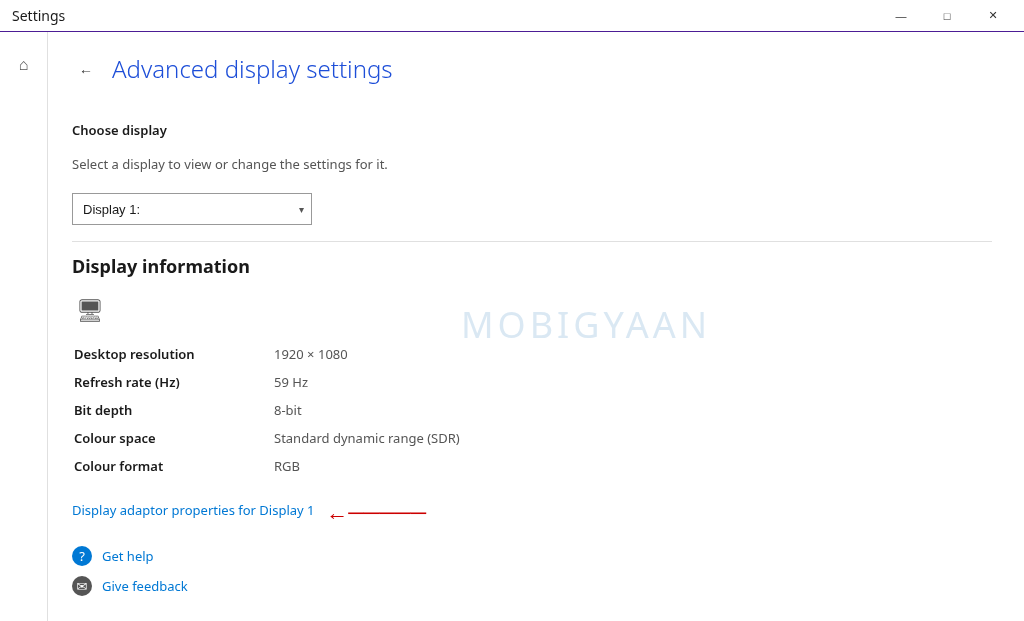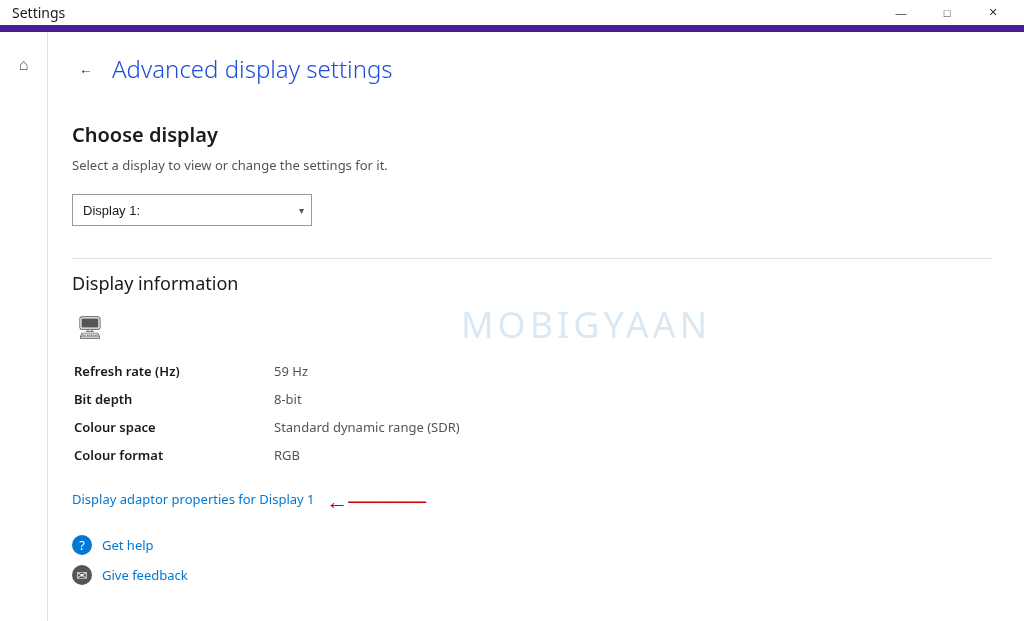--- a/index.html
+++ b/index.html
@@ -14,21 +14,21 @@
       color: #1a1a1a;
     }
 
     
     .title-bar {
       display: flex;
       align-items: center;
       justify-content: space-between;
       height: 32px;
       background: #fff;
-      border-bottom: 7px solid #4c1d95;
+      border-bottom: 1px solid #4c1d95;
       padding: 0 8px 0 12px;
       user-select: none;
     }
 
     .title-bar-left {
       display: flex;
       align-items: center;
       gap: 8px;
     }
 
@@ -110,38 +110,38 @@
     }
 
     .page-title {
       font-size: 24px;
       font-weight: 300;
       color: #1d4ed8;
     }
 
     
     .section-heading {
-      font-size: 20px;
+      font-size: 13px;
       font-weight: 600;
       color: #1a1a1a;
-      margin-bottom: 8px;
+      margin-bottom: 16px;
       margin-top: 20px;
     }
 
     .section-subtext {
       font-size: 13px;
       color: #555;
       margin-bottom: 20px;
     }
 
     
     .dropdown-wrapper {
       position: relative;
       display: inline-block;
-      margin-bottom: 24px;
+      margin-bottom: 8px;
     }
 
     .dropdown {
       appearance: none;
       -webkit-appearance: none;
       width: 240px;
       height: 32px;
       border: 1px solid #999;
       background: #fff;
       padding: 0 32px 0 10px;
@@ -157,21 +157,21 @@
       top: 50%;
       transform: translateY(-50%);
       pointer-events: none;
       font-size: 10px;
       color: #555;
     }
 
     
     .display-info-heading {
       font-size: 18px;
-      font-weight: 400;
+      font-weight: 700;
       color: #1a1a1a;
       margin-bottom: 16px;
     }
 
     .display-device-row {
       display: flex;
       align-items: center;
       gap: 10px;
       margin-bottom: 16px;
       padding-left: 4px;
@@ -344,20 +344,24 @@
 
     <div>
       <h2 class="display-info-heading">Display information</h2>
 
       <div class="display-device-row">
         <span class="monitor-icon">🖥</span>
       </div>
 
       <table class="info-table">
         <tbody id="info-table-body">
+        <tr>
+              <td>Desktop resolution</td>
+              <td>1920 × 1080</td>
+            </tr>
             <tr>
               <td>Refresh rate (Hz)</td>
               <td>59 Hz</td>
             </tr>
             <tr>
               <td>Bit depth</td>
               <td>8-bit</td>
             </tr>
             <tr>
               <td>Colour space</td>

